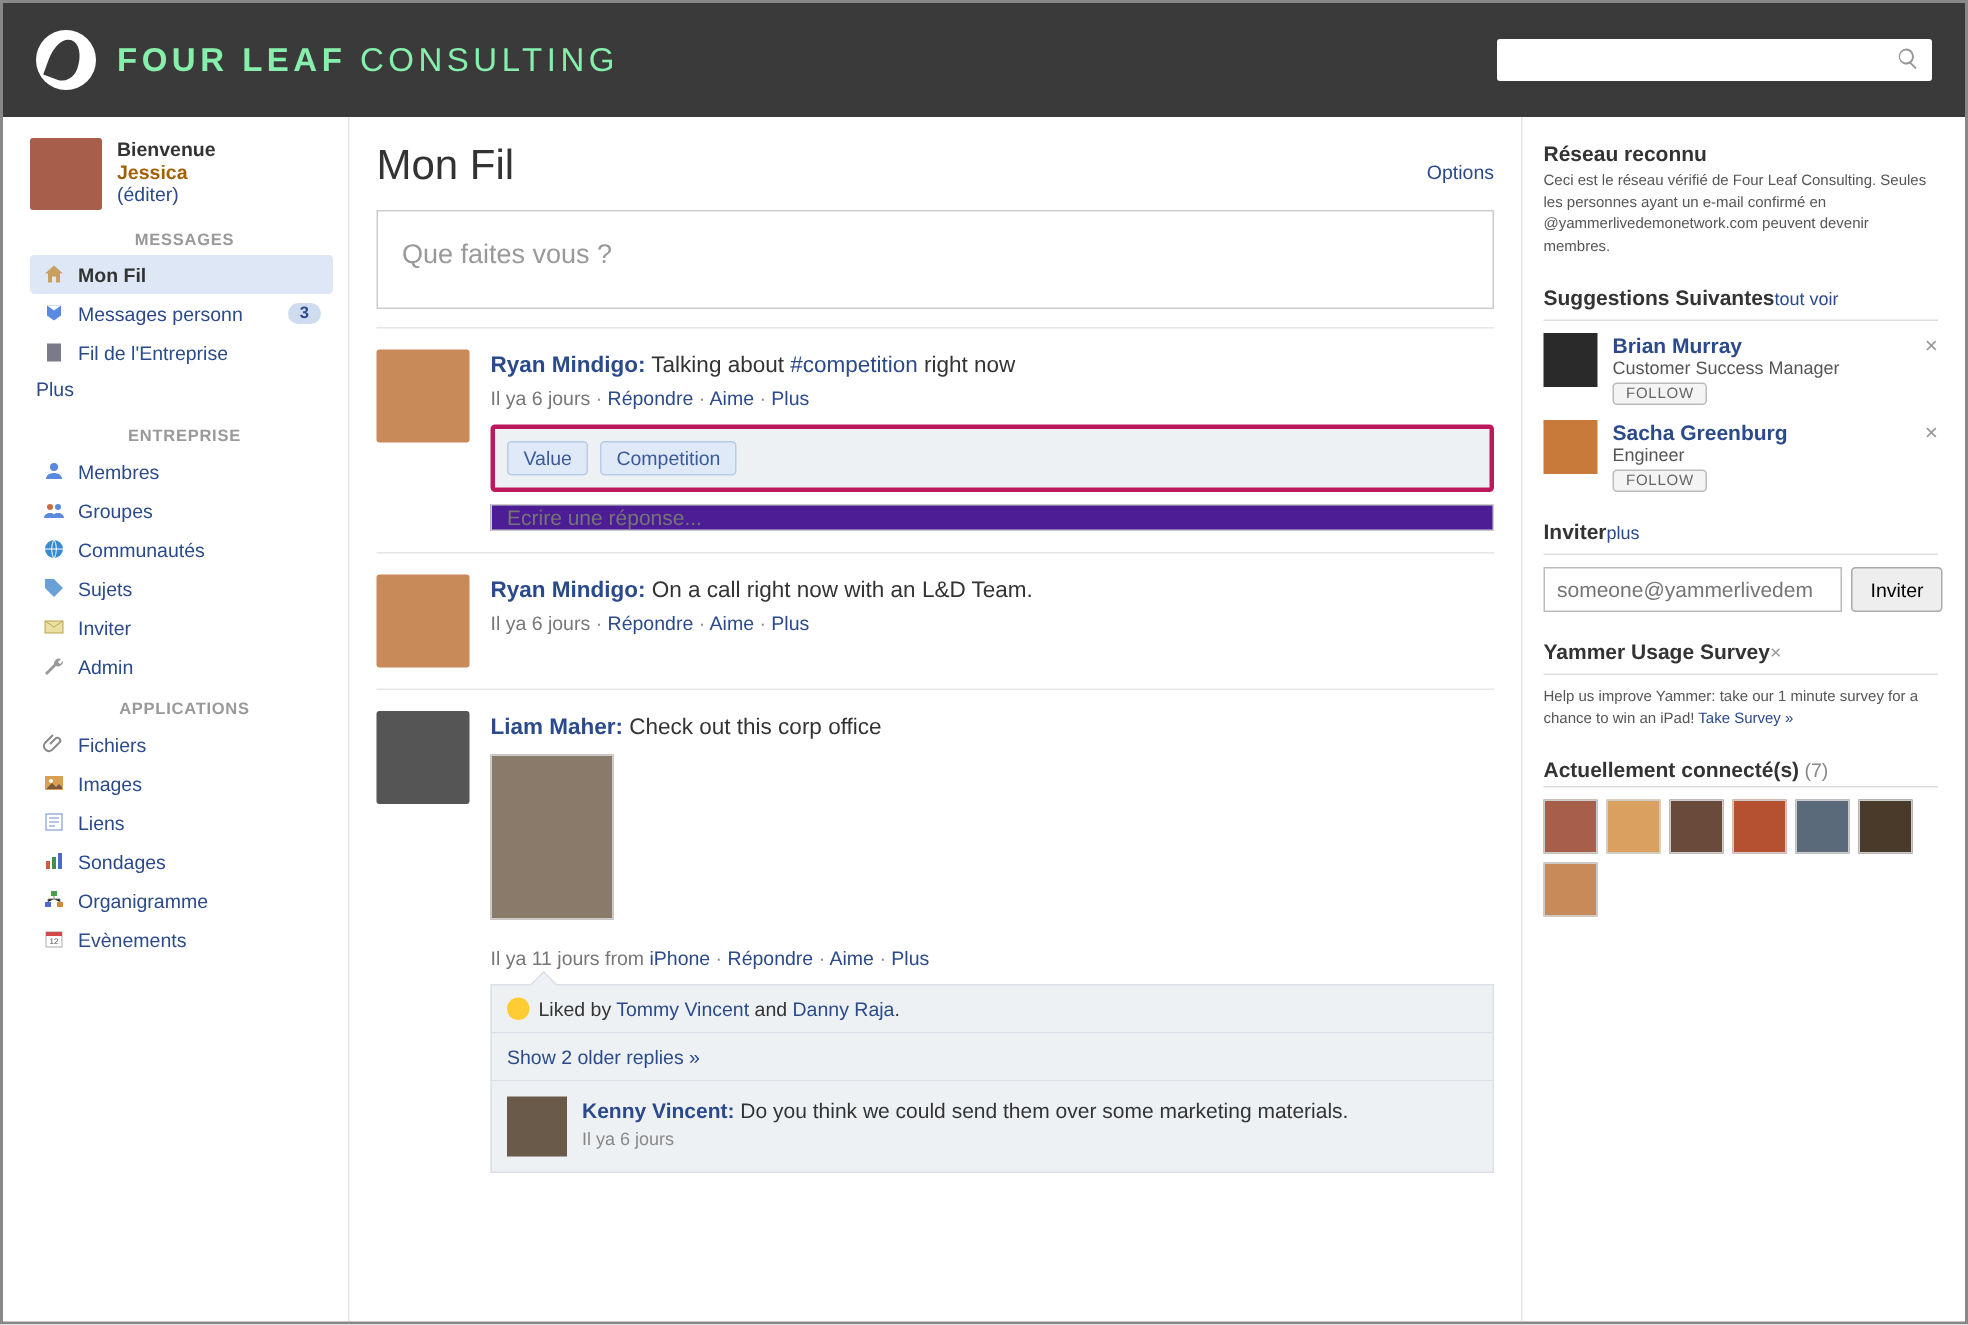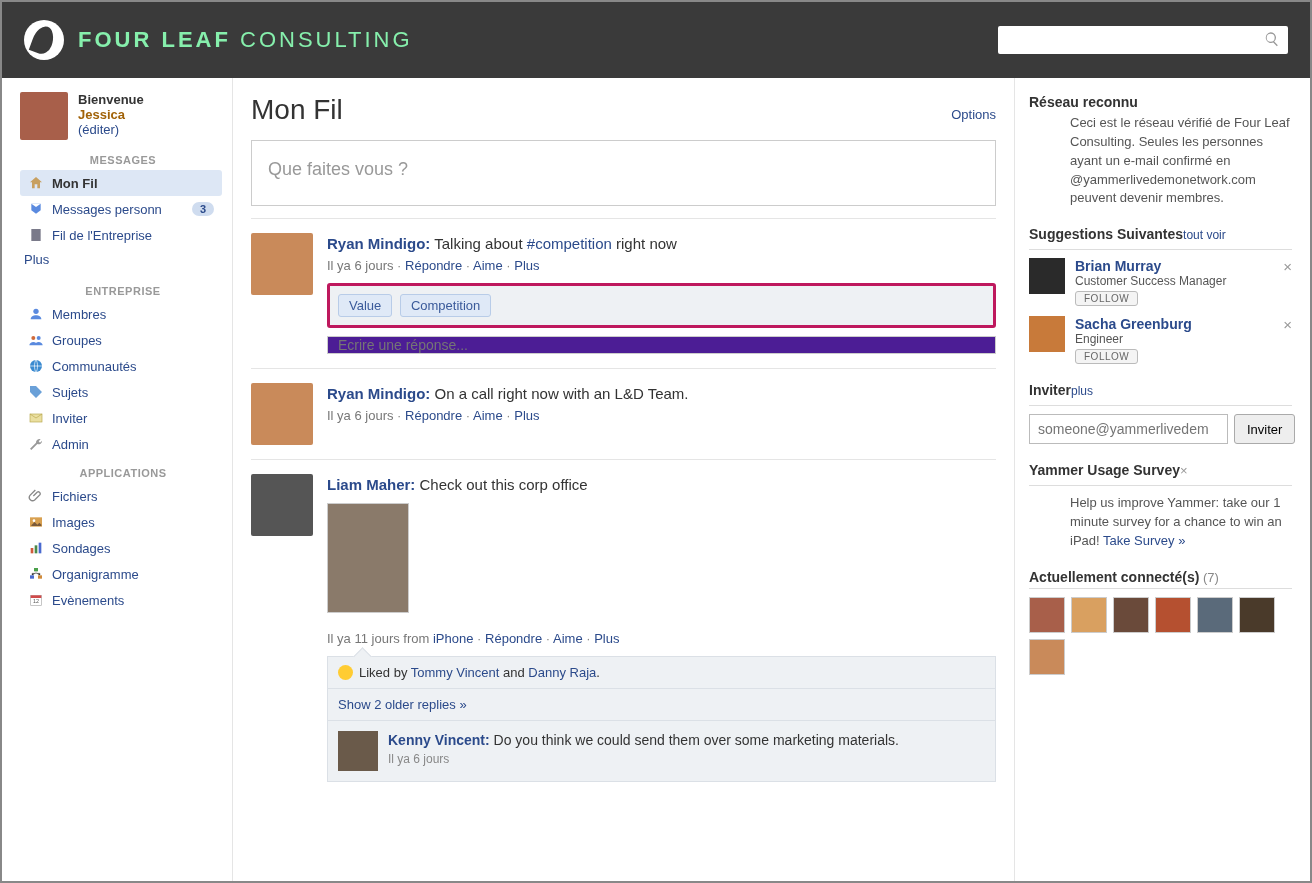--- a/index.html
+++ b/index.html
@@ -66,21 +66,21 @@
   .liked-bar::before { content: ""; position: absolute; top: -7px; left: 28px; width: 12px; height: 12px; background: #eef1f4; border-left: 1px solid #dbe0e6; border-top: 1px solid #dbe0e6; transform: rotate(45deg); }
   .smile { width: 15px; height: 15px; border-radius: 50%; background: #ffcc33; display: inline-block; position: relative; flex-shrink: 0; }
   .older-replies { background: #eef1f4; border: 1px solid #dbe0e6; border-top: none; padding: 8px 10px; }
   .reply-block { background: #eef1f4; border: 1px solid #dbe0e6; border-top: none; padding: 10px; display: flex; gap: 10px; }
   .reply-avatar { width: 40px; height: 40px; background: #6a5a4a; flex-shrink: 0; }
   .reply-text { font-size: 14px; line-height: 1.35; text-align: right; }
   .reply-time { color: #888; font-size: 12px; margin-top: 2px; }
 
   
   .rs-title { font-weight: bold; font-size: 14px; color: #333; margin-bottom: 4px; }
-  .rs-text { font-size: 13px; color: #555; line-height: 1.45; margin-left: 41px; }
+  .rs-text { font-size: 10px; color: #555; line-height: 1.45; }
   .rs-block { margin-bottom: 18px; }
   .rs-head-row { display: flex; justify-content: flex-start; align-items: baseline; border-bottom: 1px solid #ddd; padding-bottom: 3px; margin-bottom: 8px; }
   .rs-head-row .link { color: #2b4a8b; font-size: 12px; }
 
   .suggestion { display: flex; gap: 10px; margin-bottom: 10px; position: relative; }
   .suggestion .close-x { position: absolute; right: 0; top: 0; color: #999; cursor: pointer; font-size: 15px; }
   .sug-avatar { width: 36px; height: 36px; background: #3a3a3a; flex-shrink: 0; }
   .sug-name { color: #2b4a8b; font-weight: bold; font-size: 14px; }
   .sug-role { color: #555; font-size: 12px; }
   .follow-btn { display: inline-block; margin-top: 3px; font-size: 10px; letter-spacing: 0.5px; color: #666; border: 1px solid #bbb; background: #f4f4f4; padding: 1px 8px; border-radius: 3px; cursor: pointer; }
@@ -208,20 +208,27 @@
       <div class="side-item">
         <span class="si-icon"><svg viewBox="0 0 24 24">
               <rect x="3" y="5" width="18" height="14" fill="#d8a050"></rect>
               <circle cx="9" cy="10" r="2" fill="#fff"></circle>
               <path fill="#7a5a3a" d="M5 17l5-5 4 4 3-3 3 3v2H5z"></path>
             </svg></span>
         <span>Images</span>
       </div>
       <div class="side-item">
         <span class="si-icon"><svg viewBox="0 0 24 24">
+              <rect x="4" y="4" width="16" height="16" fill="#fff" stroke="#6a8ac8"></rect>
+              <path stroke="#6a8ac8" d="M7 8h10M7 12h10M7 16h6"></path>
+            </svg></span>
+        <span>Liens</span>
+      </div>
+      <div class="side-item">
+        <span class="si-icon"><svg viewBox="0 0 24 24">
               <rect x="4" y="12" width="4" height="8" fill="#d05a3a"></rect>
               <rect x="10" y="8" width="4" height="12" fill="#4a8a4a"></rect>
               <rect x="16" y="4" width="4" height="16" fill="#4a6ad0"></rect>
             </svg></span>
         <span>Sondages</span>
       </div>
       <div class="side-item">
         <span class="si-icon"><svg viewBox="0 0 24 24">
               <rect x="9" y="3" width="6" height="5" fill="#4aa04a"></rect>
               <rect x="3" y="14" width="6" height="5" fill="#4a6ad0"></rect>

